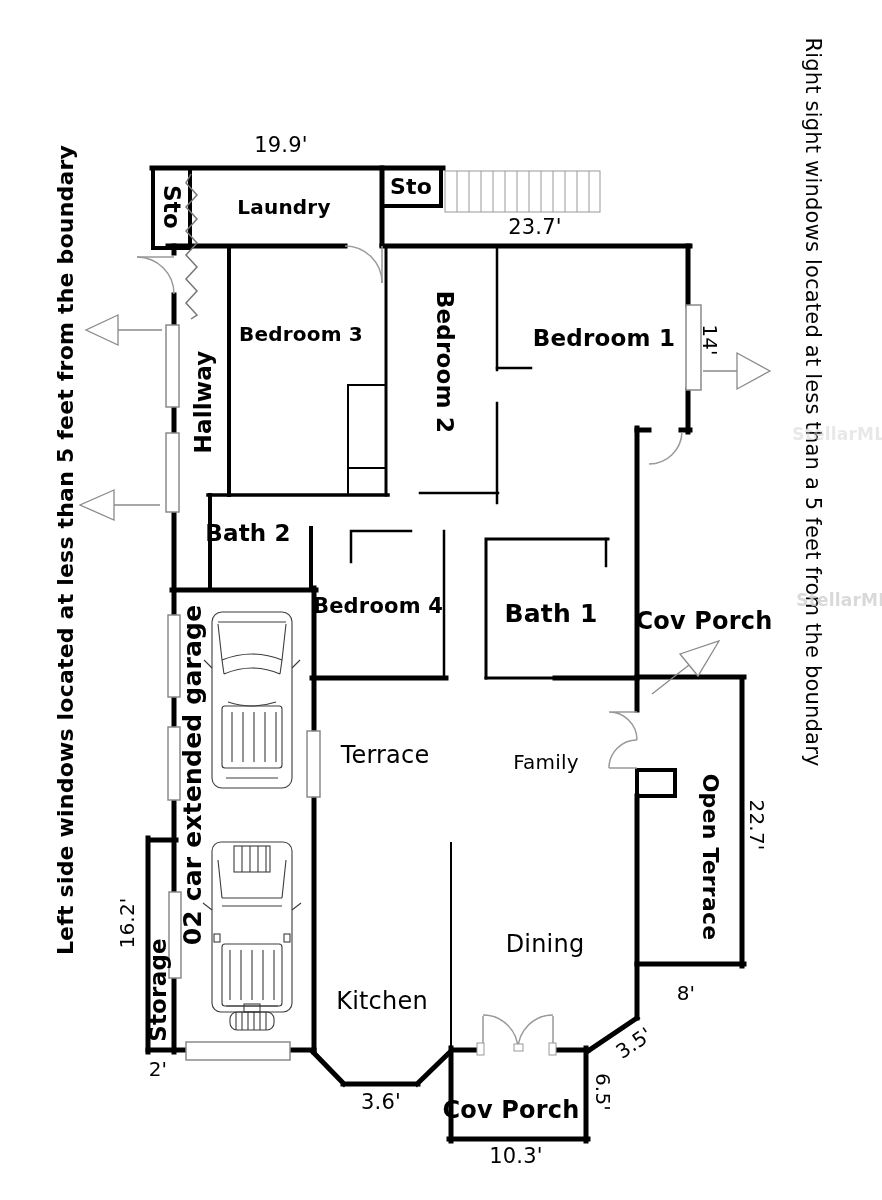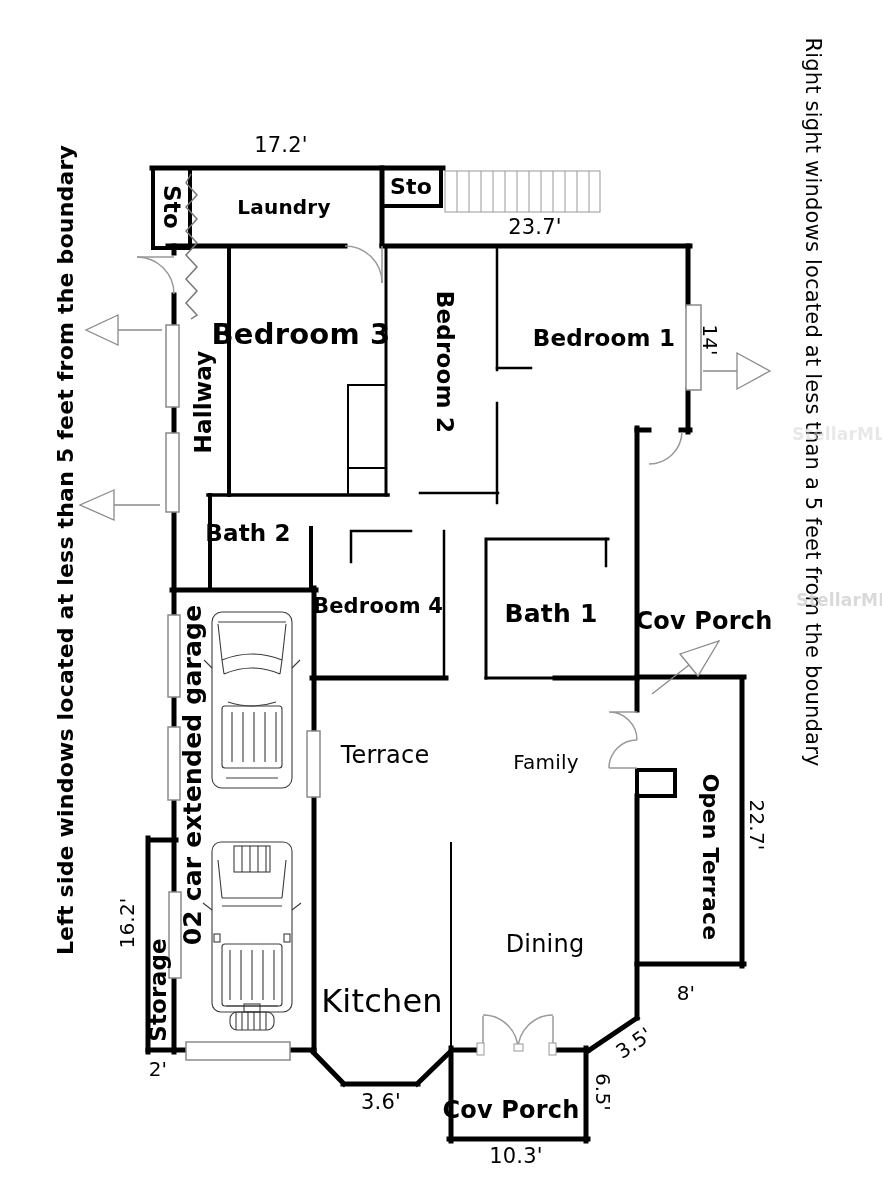--- a/index.html
+++ b/index.html
@@ -150,42 +150,42 @@
     <rect x="284" y="934" width="6" height="8"></rect>
     <rect x="222" y="944" width="60" height="62" rx="3"></rect>
     <path d="M230,950 V1000 M241,950 V1000 M252,950 V1000 M263,950 V1000 M274,950 V1000"></path>
     <path d="M226,1006 H278"></path>
     <rect x="244" y="1004" width="16" height="8"></rect>
     <rect x="230" y="1012" width="44" height="18" rx="7"></rect>
     <path d="M236,1012 V1030 M242,1012 V1030 M248,1012 V1030 M254,1012 V1030 M260,1012 V1030 M266,1012 V1030"></path>
   </g>
 </svg>
 
-  <div class="lbl" style="left:281px;top:145px;font-size:21px">17.2'</div>
+  <div class="lbl" style="left:281px;top:145px;font-size:21px">19.9'</div>
   <div class="lbl cw b" style="left:171px;top:207px;font-size:23px">Sto</div>
   <div class="lbl b" style="left:284px;top:207px;font-size:20px">Laundry</div>
   <div class="lbl b" style="left:411px;top:187px;font-size:22px">Sto</div>
   <div class="lbl" style="left:535px;top:227px;font-size:21px">23.7'</div>
 
-  <div class="lbl b" style="left:301px;top:334px;font-size:29px">Bedroom 3</div>
+  <div class="lbl b" style="left:301px;top:334px;font-size:20px">Bedroom 3</div>
   <div class="lbl cw b" style="left:444px;top:362px;font-size:23px">Bedroom 2</div>
   <div class="lbl b" style="left:604px;top:338px;font-size:23px">Bedroom 1</div>
   <div class="lbl cw" style="left:710px;top:340px;font-size:20px">14'</div>
   <div class="lbl ccw b" style="left:203px;top:402px;font-size:23px">Hallway</div>
   <div class="lbl b" style="left:248px;top:533px;font-size:23px">Bath 2</div>
   <div class="lbl b" style="left:378px;top:606px;font-size:21px">Bedroom 4</div>
   <div class="lbl b" style="left:551px;top:613px;font-size:25px">Bath 1</div>
   <div class="lbl b" style="left:704px;top:621px;font-size:24px">Cov Porch</div>
 
   <div class="lbl" style="left:385px;top:755px;font-size:24px">Terrace</div>
   <div class="lbl" style="left:546px;top:762px;font-size:20px">Family</div>
   <div class="lbl cw b" style="left:710px;top:857px;font-size:22px">Open Terrace</div>
   <div class="lbl cw" style="left:757px;top:825px;font-size:20px">22.7'</div>
   <div class="lbl" style="left:545px;top:944px;font-size:24px">Dining</div>
-  <div class="lbl" style="left:382px;top:1001px;font-size:32px">Kitchen</div>
+  <div class="lbl" style="left:382px;top:1001px;font-size:24px">Kitchen</div>
 
   <div class="lbl ccw b" style="left:192px;top:775px;font-size:25px">02 car extended garage</div>
   <div class="lbl ccw b" style="left:158px;top:990px;font-size:23px">Storage</div>
   <div class="lbl ccw" style="left:127px;top:923px;font-size:20px">16.2'</div>
   <div class="lbl" style="left:158px;top:1069px;font-size:20px">2'</div>
 
   <div class="lbl" style="left:381px;top:1102px;font-size:21px">3.6'</div>
   <div class="lbl b" style="left:511px;top:1110px;font-size:24px">Cov Porch</div>
   <div class="lbl" style="left:516px;top:1156px;font-size:21px">10.3'</div>
   <div class="lbl cw" style="left:603px;top:1092px;font-size:20px">6.5'</div>

